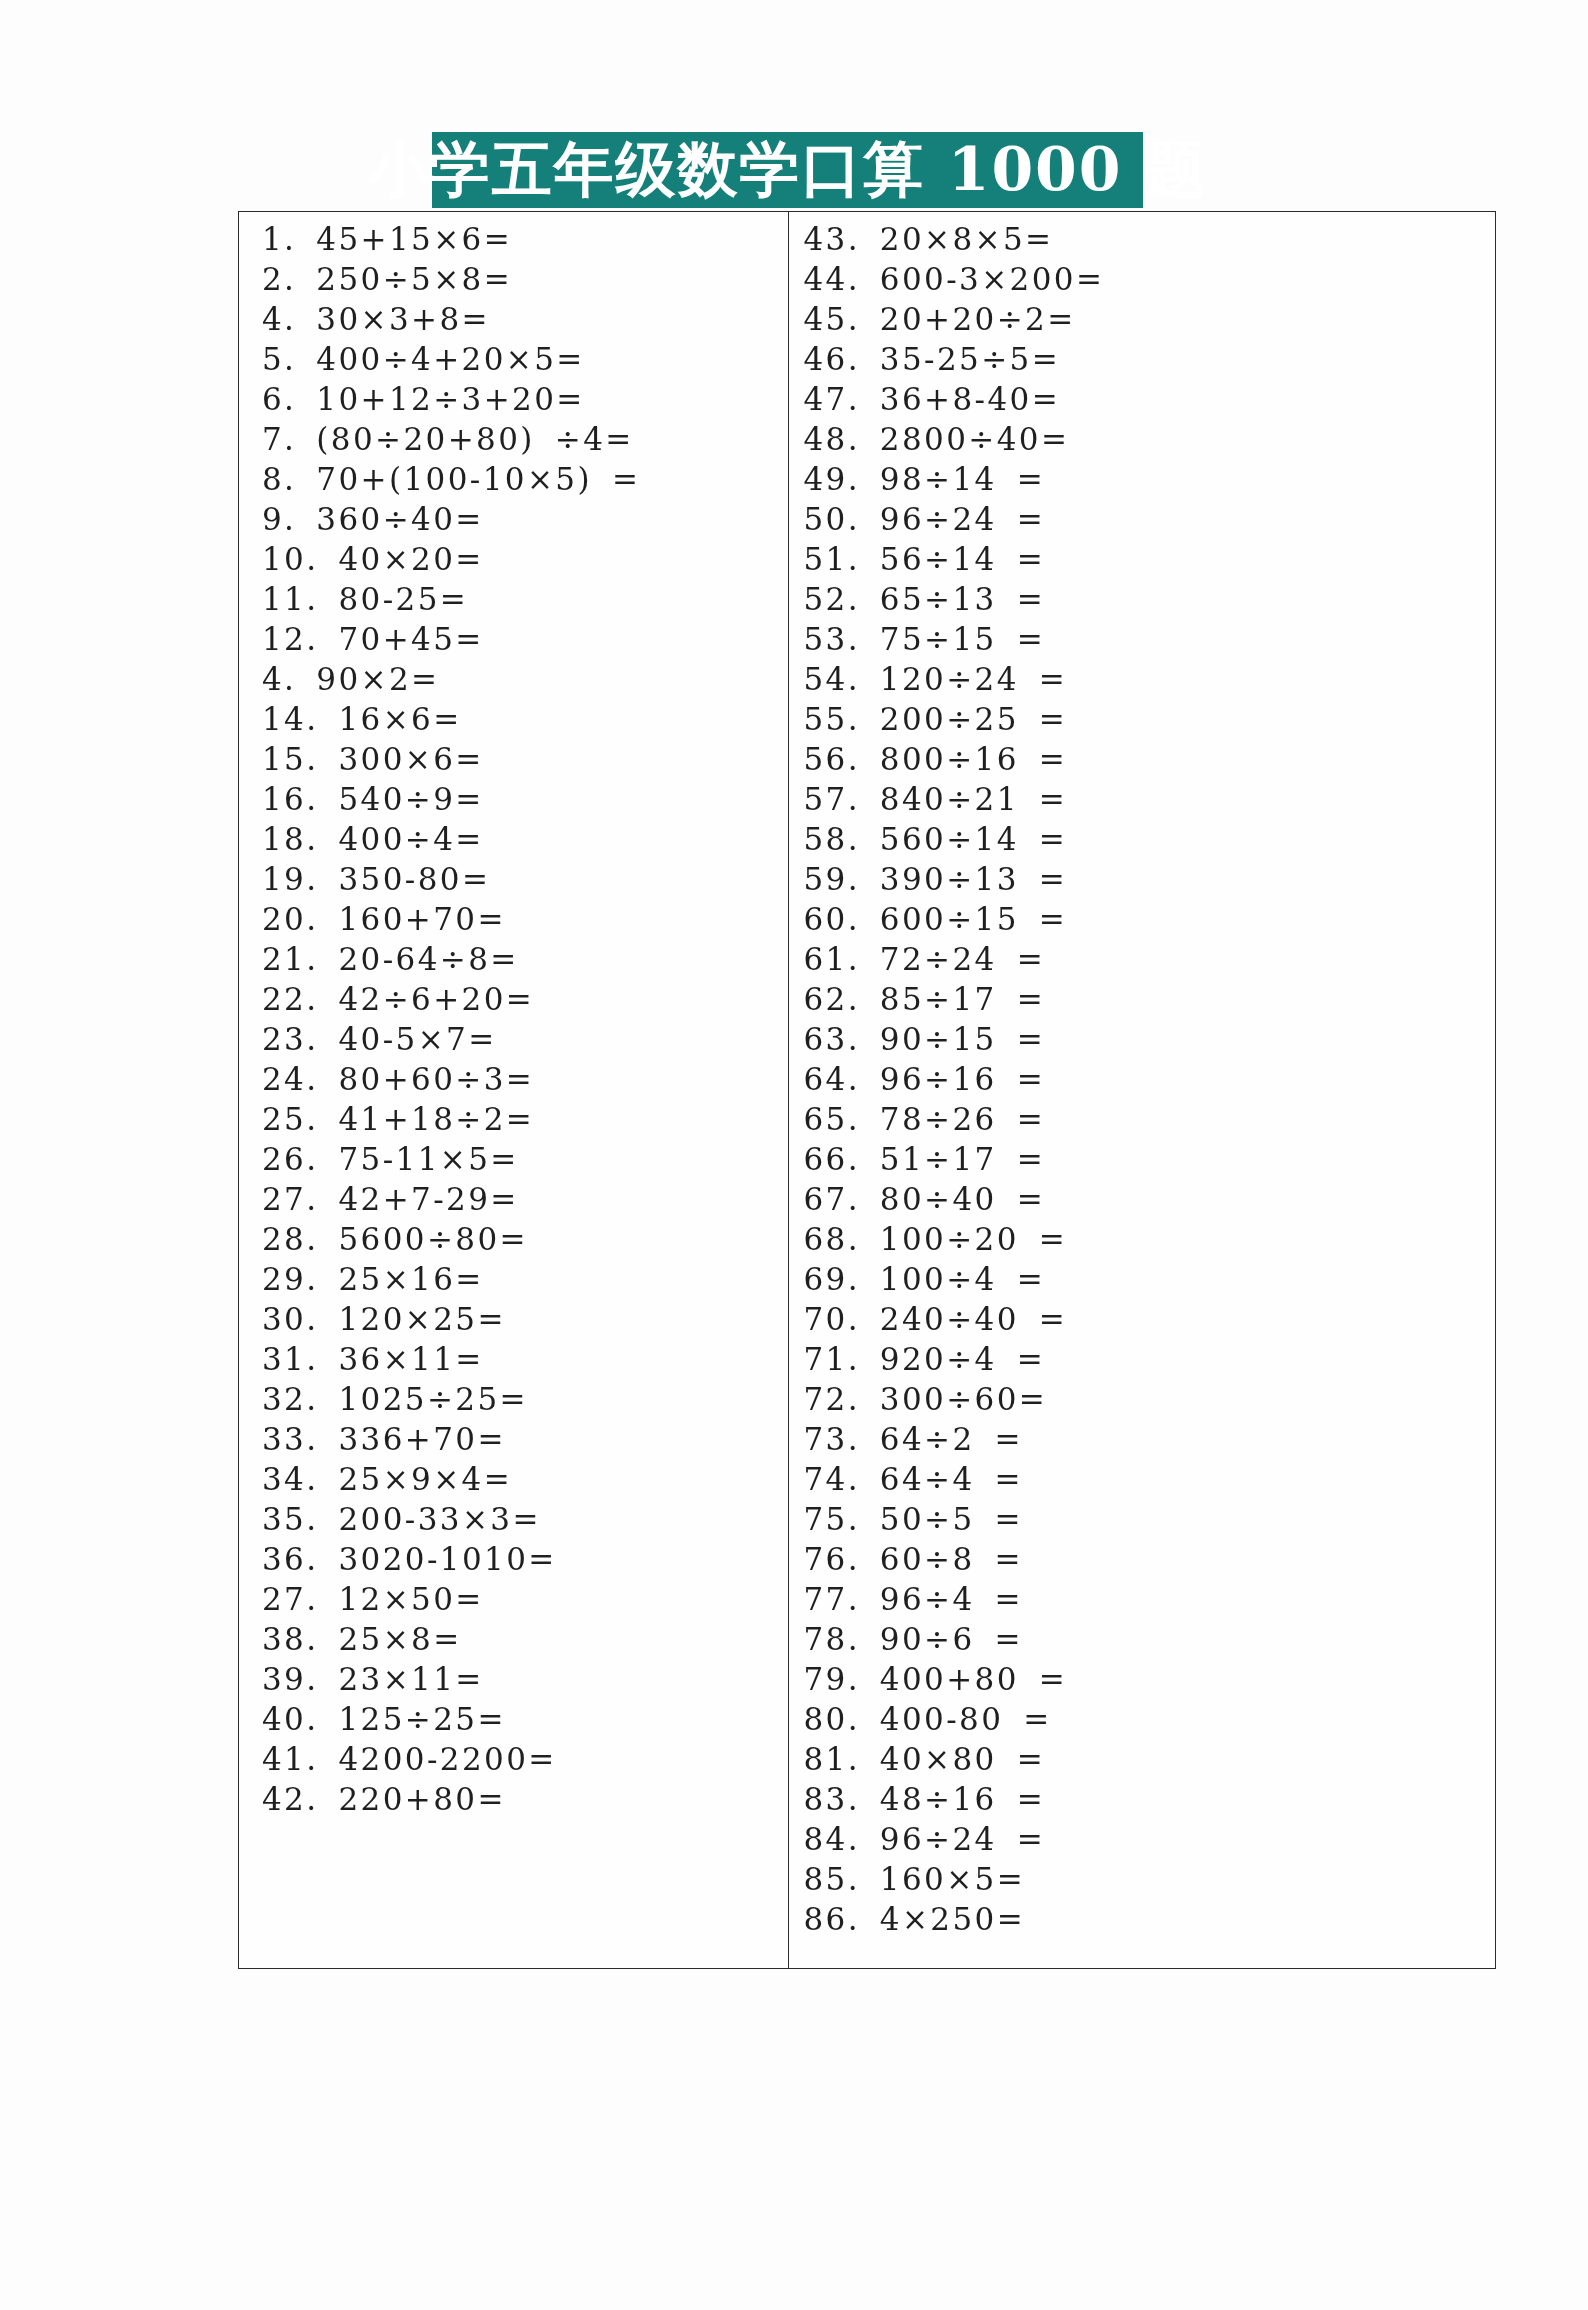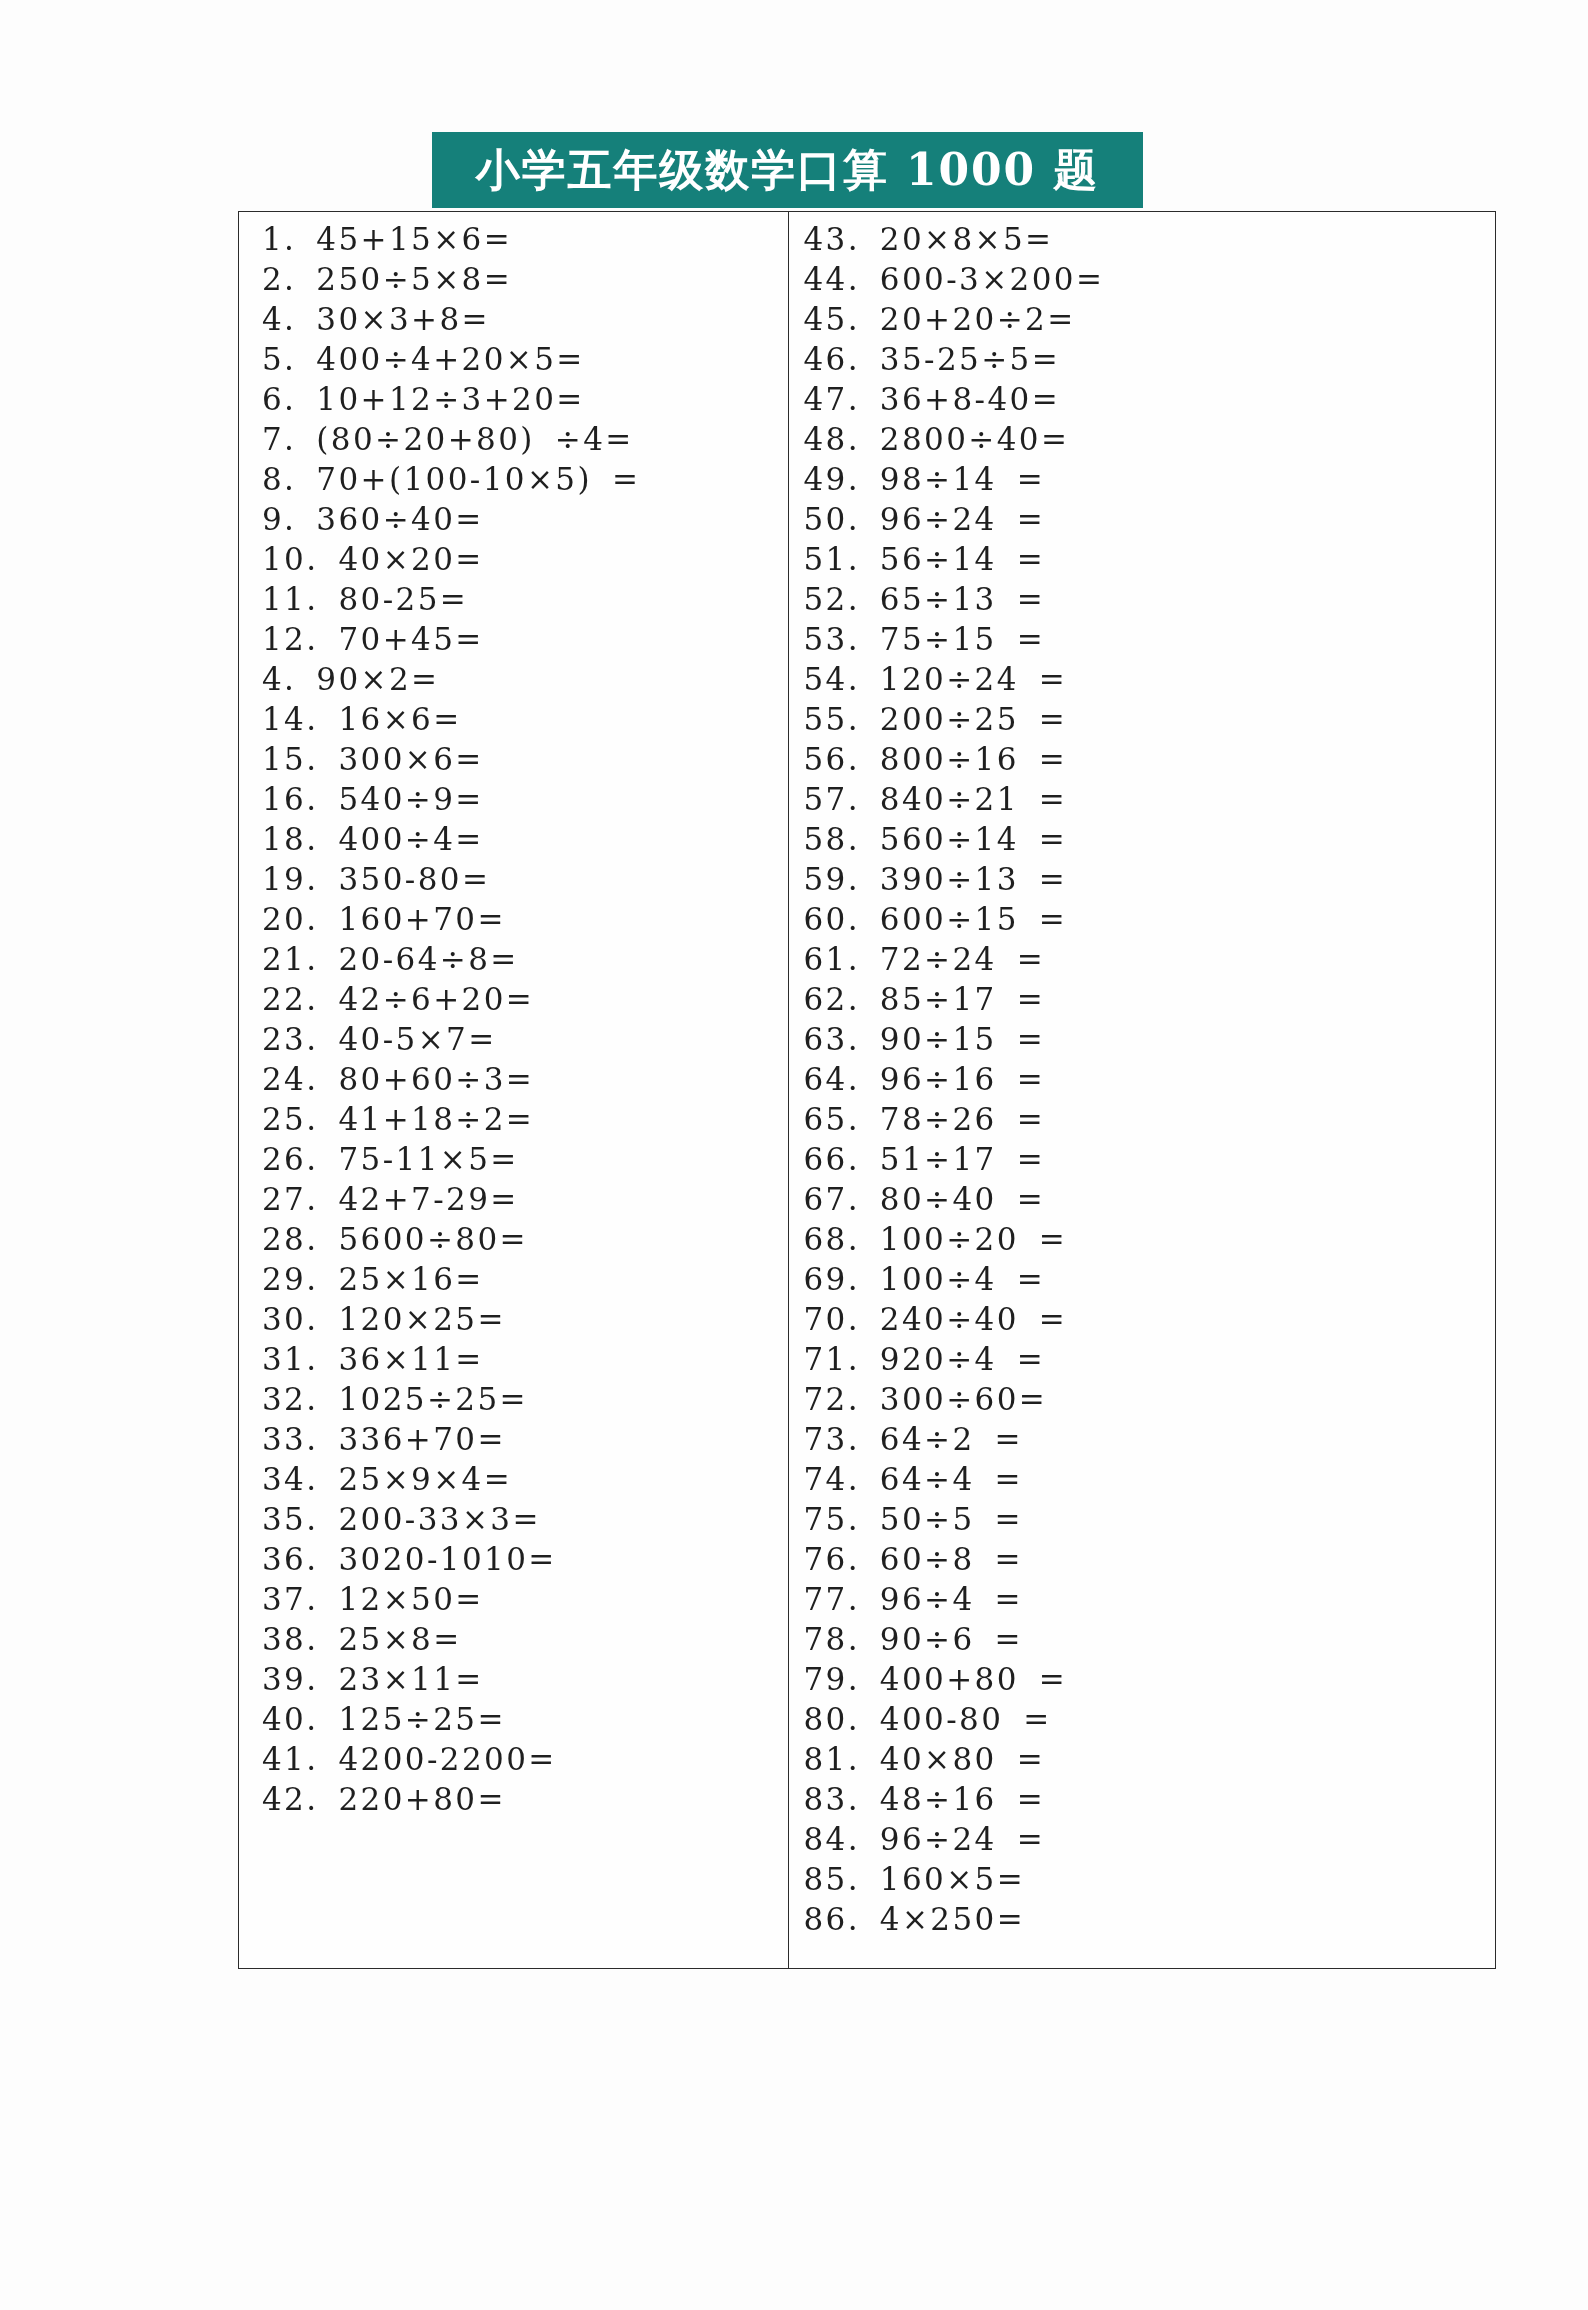--- a/index.html
+++ b/index.html
@@ -18,21 +18,21 @@
     position: absolute;
     left: 432px;
     top: 132px;
     width: 711px;
     height: 76px;
     background: #15807a;
     color: #ffffff;
     display: flex;
     align-items: center;
     justify-content: center;
-    font-size: 44px;
+    font-size: 60px;
     font-weight: bold;
     letter-spacing: 1.9px;
     white-space: pre;
   }
   .sheet {
     position: absolute;
     left: 238px;
     top: 211px;
     width: 1258px;
     height: 1758px;
@@ -101,21 +101,21 @@
         <div class="problem">27. 42+7-29=</div>
         <div class="problem">28. 5600÷80=</div>
         <div class="problem">29. 25×16=</div>
         <div class="problem">30. 120×25=</div>
         <div class="problem">31. 36×11=</div>
         <div class="problem">32. 1025÷25=</div>
         <div class="problem">33. 336+70=</div>
         <div class="problem">34. 25×9×4=</div>
         <div class="problem">35. 200-33×3=</div>
         <div class="problem">36. 3020-1010=</div>
-        <div class="problem">37. 12×50=</div>
+        <div class="problem">27. 12×50=</div>
         <div class="problem">38. 25×8=</div>
         <div class="problem">39. 23×11=</div>
         <div class="problem">40. 125÷25=</div>
         <div class="problem">41. 4200-2200=</div>
         <div class="problem">42. 220+80=</div>
       </div>
     <div class="col col-right">
         <div class="problem">43. 20×8×5=</div>
         <div class="problem">44. 600-3×200=</div>
         <div class="problem">45. 20+20÷2=</div>

